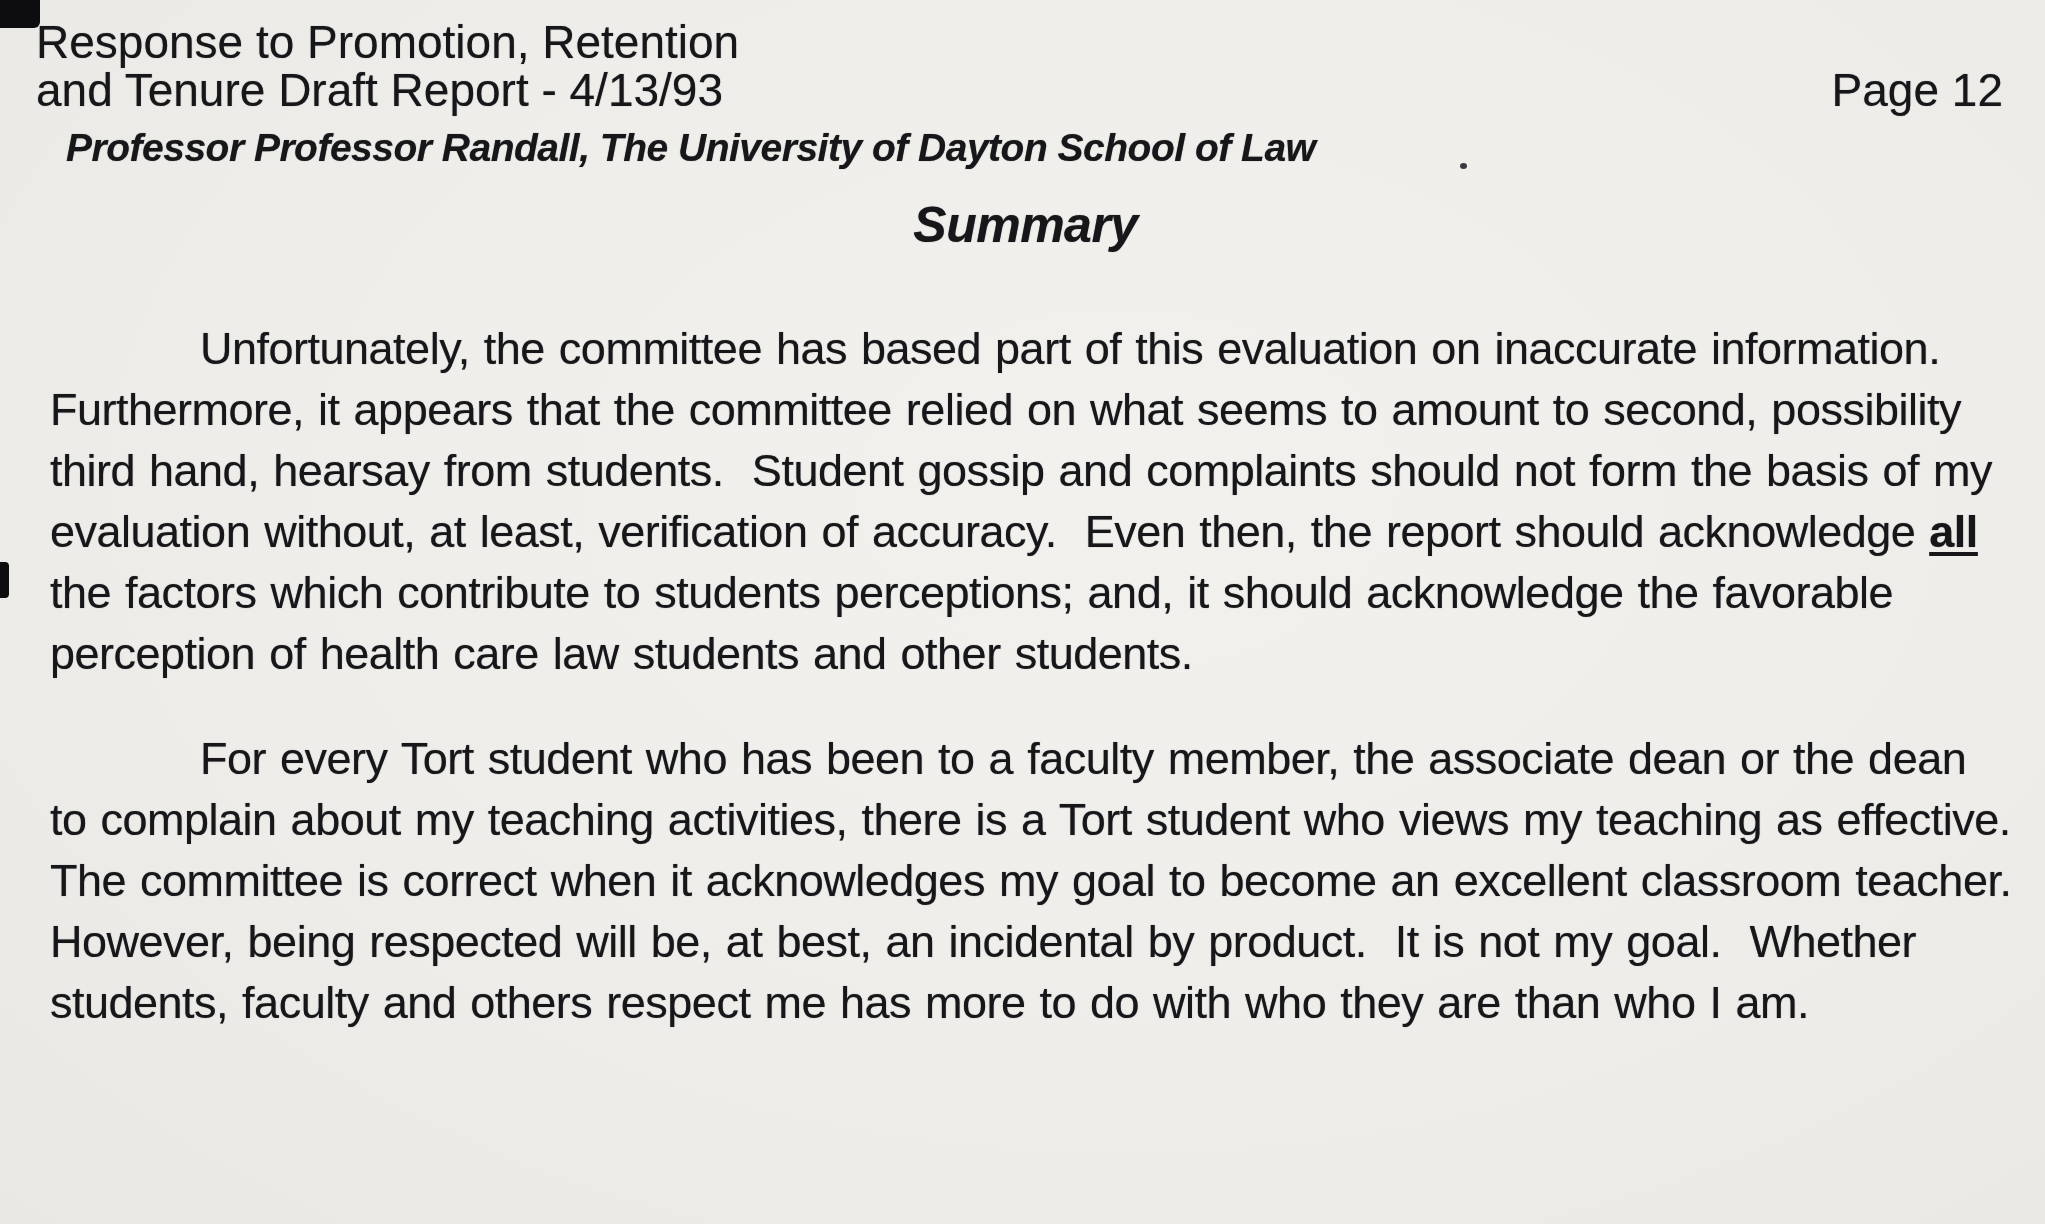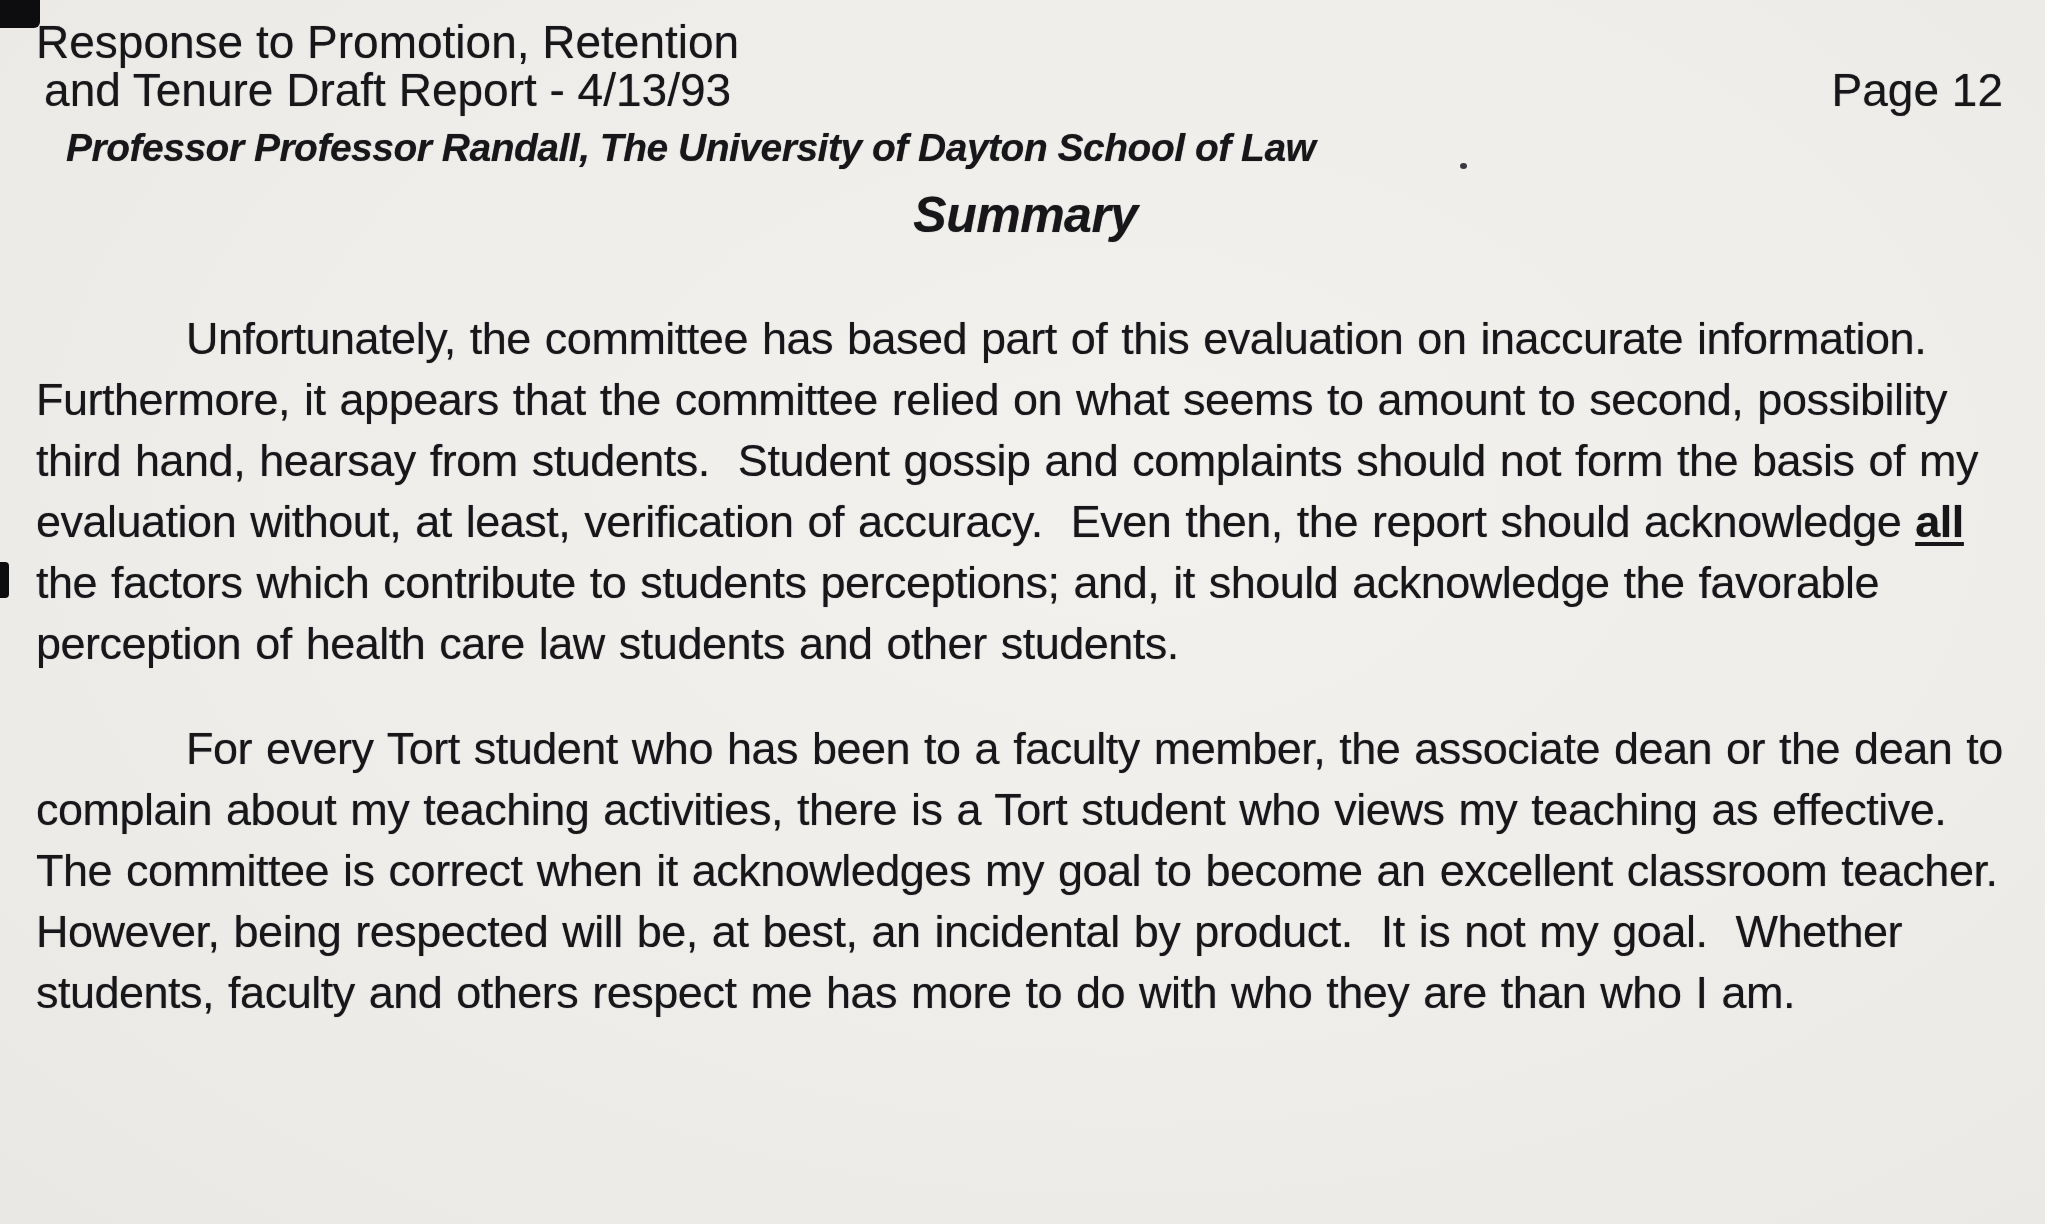--- a/index.html
+++ b/index.html
@@ -23,53 +23,53 @@
   .header-row {
     display: flex;
     justify-content: space-between;
     align-items: flex-end;
     margin-top: 8px;
   }
   .header-title {
     font-size: 46px;
     line-height: 48px;
     letter-spacing: 0px;
-    text-align: center;
   }
   .page-number {
     font-size: 46px;
     line-height: 48px;
     padding-right: 12px;
     white-space: nowrap;
     margin-left: 40px;
   }
   .byline {
     margin-top: 12px;
     margin-left: 30px;
     font-size: 39px;
     font-weight: bold;
     font-style: italic;
     letter-spacing: -0.5px;
     white-space: nowrap;
   }
   .section-title {
-    margin-top: 16px;
+    margin-top: 26px;
     text-align: center;
     font-size: 50px;
     font-weight: bold;
     font-style: italic;
     letter-spacing: -0.5px;
   }
   .body-para {
     font-size: 45px;
     line-height: 61px;
     letter-spacing: -0.5px;
     word-spacing: 2px;
     white-space: pre-wrap;
     max-width: 1985px;
+    margin-left: 14px;
   }
   .para-1 { margin-top: 64px; }
   .para-2 { margin-top: 44px; }
   .indent { text-indent: 150px; }
   .emph {
     font-weight: bold;
     text-decoration: underline;
     text-decoration-thickness: 4px;
     text-underline-offset: 5px;
   }

